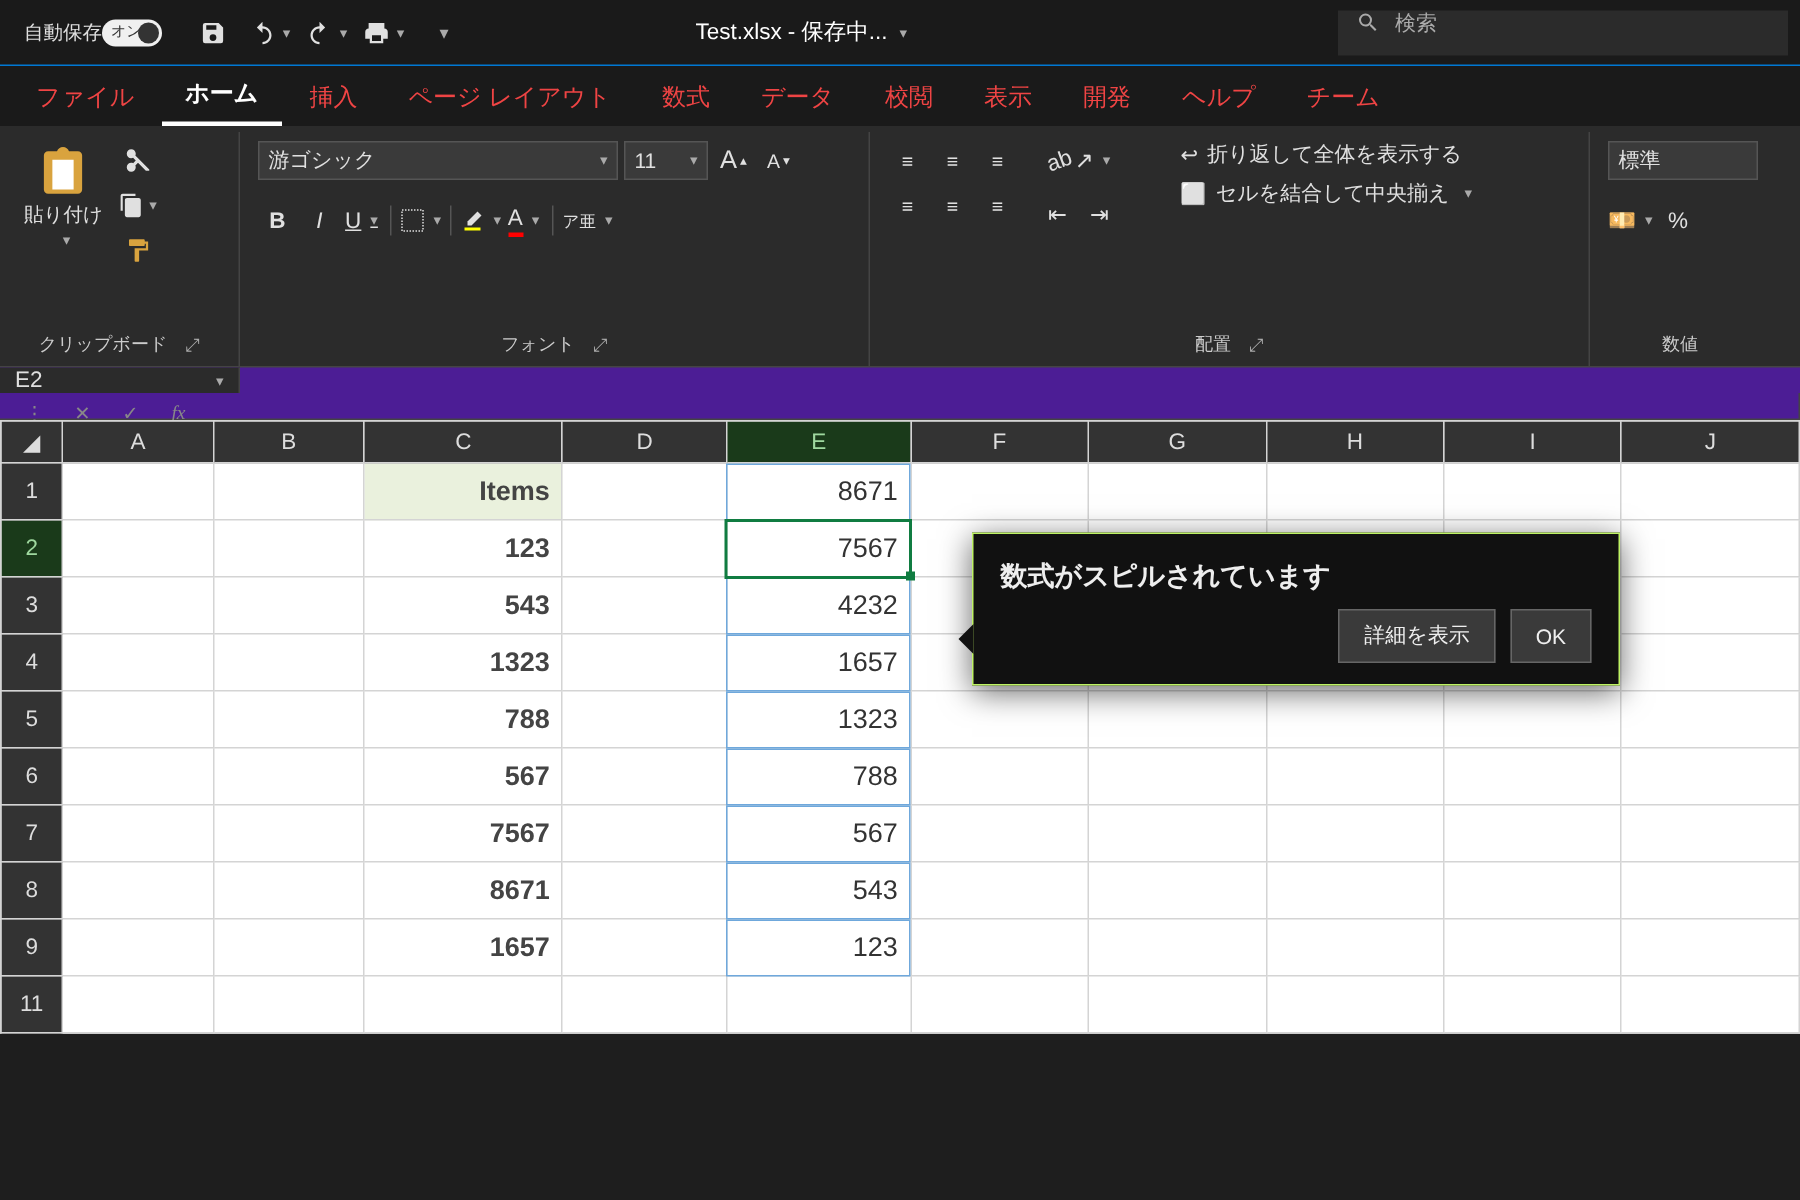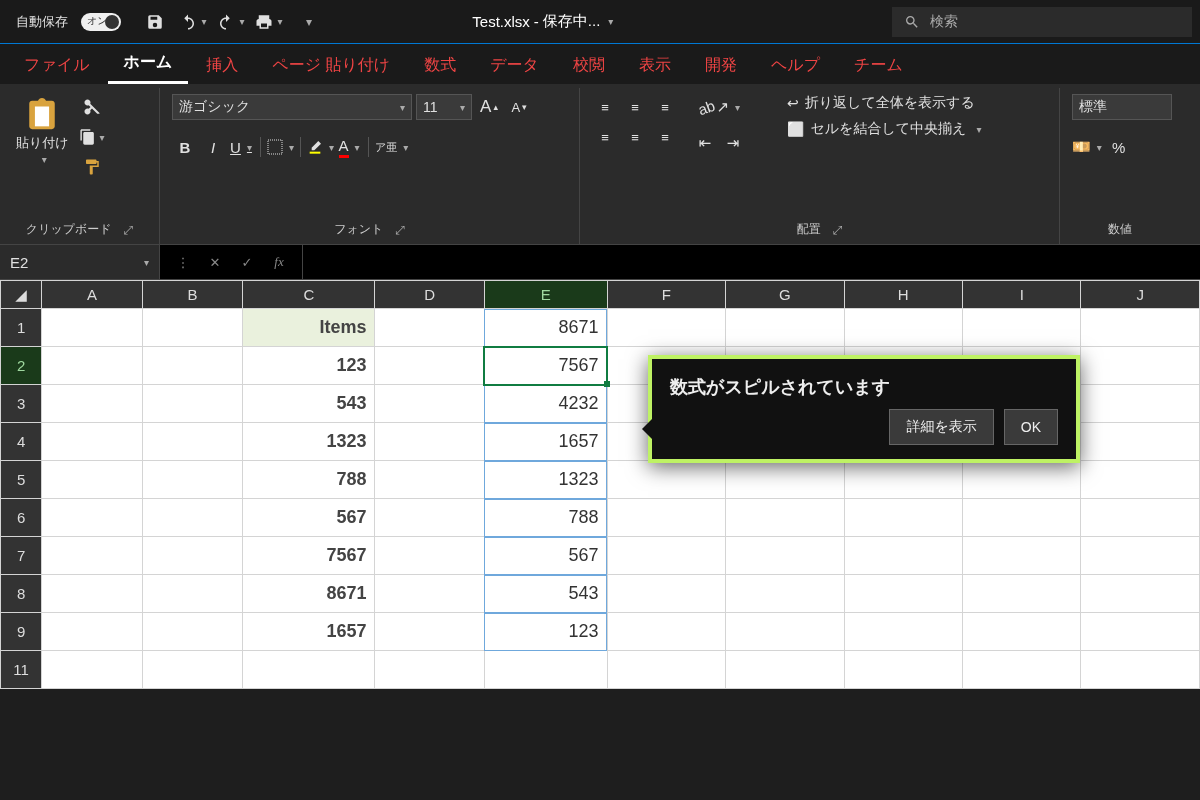--- a/index.html
+++ b/index.html
@@ -1,26 +1,26 @@
 <!DOCTYPE html>
 <html><head>
 <meta charset="utf-8">
 <style>
 * { box-sizing: border-box; margin: 0; padding: 0; font-family: "Yu Gothic UI", "Segoe UI", sans-serif; }
 body { background: #1e1e1e; color: #e0e0e0; width: 1200px; height: 800px; overflow: hidden; font-size: 13px; }
 
 
 .titlebar { height: 44px; background: #1a1a1a; display: flex; align-items: center; padding: 0 8px; border-bottom: 1px solid #0078d4; }
-.autosave-group { display: flex; align-items: center; gap: 13px; padding: 0 8px; }
+.autosave-group { display: flex; align-items: center; gap: 0; padding: 0 8px; }
 .toggle { width: 40px; height: 18px; border-radius: 9px; background: #f0f0f0; position: relative; }
 .toggle::after { content: ""; position: absolute; right: 2px; top: 2px; width: 14px; height: 14px; border-radius: 50%; background: #333; }
 .qat { display: flex; align-items: center; gap: 10px; padding: 0 12px; }
 .qat-btn { width: 28px; height: 28px; display: flex; align-items: center; justify-content: center; cursor: pointer; border-radius: 2px; }
 .title-text { flex: 0 1 auto; margin: 0 auto; font-size: 15px; display: flex; align-items: center; gap: 4px; color: #fff; }
-.searchbox { margin-left: auto; height: 30px; width: 300px; background: #2b2b2b; display: flex; align-items: center; padding: 0 12px; gap: 10px; color: #aaa; font-size: 14px; }
+.searchbox { margin-left: auto; height: 30px; width: 300px; background: #2b2b2b; display: flex; padding: 0 12px; gap: 10px; color: #aaa; font-size: 14px; }
 
 
 .tabs { height: 40px; background: #1a1a1a; display: flex; align-items: flex-end; padding: 0 8px; gap: 2px; }
 .tab { padding: 8px 16px; font-size: 16px; color: #ef4444; cursor: pointer; }
 .tab.active { color: #fff; border-bottom: 3px solid #fff; font-weight: 600; }
 
 
 .ribbon { height: 160px; background: #2b2b2b; display: flex; padding: 4px 0 0 0; }
 .rgroup { border-right: 1px solid #444; padding: 6px 12px 2px 12px; display: flex; flex-direction: column; justify-content: center; }
 .rgroup-content { flex: 1; display: flex; gap: 6px; align-items: flex-start; }
@@ -33,21 +33,21 @@
 .font-row1 { display: flex; gap: 4px; align-items: center; margin-bottom: 8px;}
 .font-row2 { display: flex; gap: 2px; align-items: center; }
 .selectbox { background: #3a3a3a; border: 1px solid #555; height: 26px; display: flex; align-items: center; padding: 0 6px; font-size: 14px; }
 .iconbtn { min-width: 26px; height: 26px; display: flex; align-items: center; justify-content: center; cursor: pointer; font-size: 15px; gap:2px;}
 .align-grid { display: grid; grid-template-columns: repeat(3, 26px); grid-template-rows: repeat(2, 26px); gap: 4px; }
 .align-cell { display: flex; align-items: center; justify-content: center; cursor: pointer; }
 .align-extra { display:flex; flex-direction:column; gap:8px; margin-left:8px;}
 .wraprow { display:flex; align-items:center; gap:6px; font-size:14px; cursor:pointer;}
 
 
-.fbar { height: 36px; background: #000000; border-top:1px solid #444; border-bottom: 1px solid #444; display: flex; align-items: stretch; }
+.fbar { height: 36px; background: #4c1d95; border-top:1px solid #444; border-bottom: 1px solid #444; display: flex; align-items: stretch; flex-direction: column; }
 .namebox { width: 160px; border-right: 1px solid #444; display: flex; align-items: center; padding: 0 10px; font-size: 15px; background:#2b2b2b; justify-content:space-between;}
 .fbar-btns { display: flex; align-items: center; gap: 6px; padding: 0 10px; border-right:1px solid #444;}
 .fbar-btn { width: 26px; height: 26px; display: flex; align-items: center; justify-content: center; color: #888; cursor: pointer; }
 .formula-input { flex: 1; display: flex; align-items: center; padding: 0 12px; font-size: 16px; color: #888; background:#2b2b2b;}
 
 
 .gridwrap { position: relative; background: #fff; }
 .grid { border-collapse: collapse; table-layout: fixed; }
 .grid th, .grid td { border: 1px solid #d4d4d4; height: 38px; font-size: 18px; }
 .grid thead th { background: #333; color: #ddd; font-weight: normal; height: 28px; font-size:15px;}
@@ -56,21 +56,21 @@
 .grid tbody th.active-row { background:#1a3a1a; color:#9fd89f;}
 .grid thead th.active-col { background:#1a3a1a; color:#9fd89f;}
 .grid td { background: #fff; color: #333; padding: 0 8px; text-align: right; }
 .grid td.header-cell { background: #eaf1dd; font-weight: 700; color:#444;margin-left:40px; }
 .grid td.selected { outline: 2px solid #107c41; outline-offset: -1px; position:relative;}
 .grid td.selected::after { content:""; position:absolute; right:-3px; bottom:-3px; width:6px; height:6px; background:#107c41;}
 .grid td.spill { outline: 1px solid #6fa8dc; outline-offset: -1px; }
 .colA{width:110px}.colB{width:110px}.colC{width:140px}.colD{width:120px}.colE{width:130px}.colF{width:130px}.colG{width:130px}.colH{width:130px}.colI{width:130px}.colJ{width:130px}
 
 
-.tooltip { position: absolute; top: 355px; left: 648px; width: 432px; background: #111; border: 4px solid #bef264; padding: 16px 18px 14px 18px; color: #eee; box-shadow: 0 4px 20px rgba(0,0,0,.6); }
+.tooltip { position: absolute; top: 355px; left: 648px; width: 432px; background: #111; border: 1px solid #bef264; padding: 16px 18px 14px 18px; color: #eee; box-shadow: 0 4px 20px rgba(0,0,0,.6); }
 .tooltip::before { content:""; position:absolute; left:-10px; top:60px; width:0;height:0;border-top:10px solid transparent;border-bottom:10px solid transparent;border-right:10px solid #111;}
 .tooltip h3 { font-size: 18px; font-weight: 600; margin-bottom: 10px; }
 .tooltip p { font-size: 14px; line-height: 1.5; color: #ccc; margin-bottom: 16px; }
 .tooltip-btns { display: flex; justify-content: flex-end; gap: 10px; }
 .tbtn { background: #3a3a3a; border: 1px solid #666; padding: 8px 16px; font-size: 14px; color: #eee; cursor: pointer; }
 
 svg { fill: #e0e0e0; }
 .caret { font-size:10px; color:#aaa; margin-left:4px;}
 </style>
 </head>
@@ -122,21 +122,21 @@
         <path fill="#aaa" d="M15.5 14h-.79l-.28-.27A6.471 6.471 0 0016 9.5 6.5 6.5 0 109.5 16c1.61 0 3.09-.59 4.23-1.57l.27.28v.79l5 4.99L20.49 19l-4.99-5zm-6 0C7.01 14 5 11.99 5 9.5S7.01 5 9.5 5 14 7.01 14 9.5 11.99 14 9.5 14z"></path>
       </svg>
     <span>検索</span>
   </div>
 </div>
 
 <div class="tabs">
   <div class="tab">ファイル</div>
   <div class="tab active">ホーム</div>
   <div class="tab">挿入</div>
-  <div class="tab">ページ 貼り付け</div>
+  <div class="tab">ページ レイアウト</div>
   <div class="tab">数式</div>
   <div class="tab">データ</div>
   <div class="tab">校閲</div>
   <div class="tab">表示</div>
   <div class="tab">開発</div>
   <div class="tab">ヘルプ</div>
   <div class="tab">チーム</div>
 </div>
 
 <div class="ribbon">

